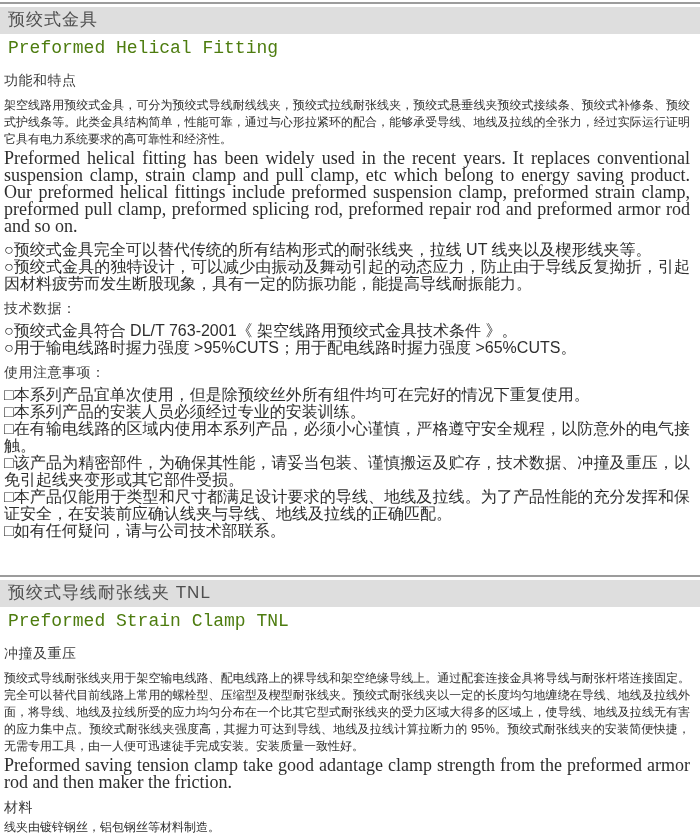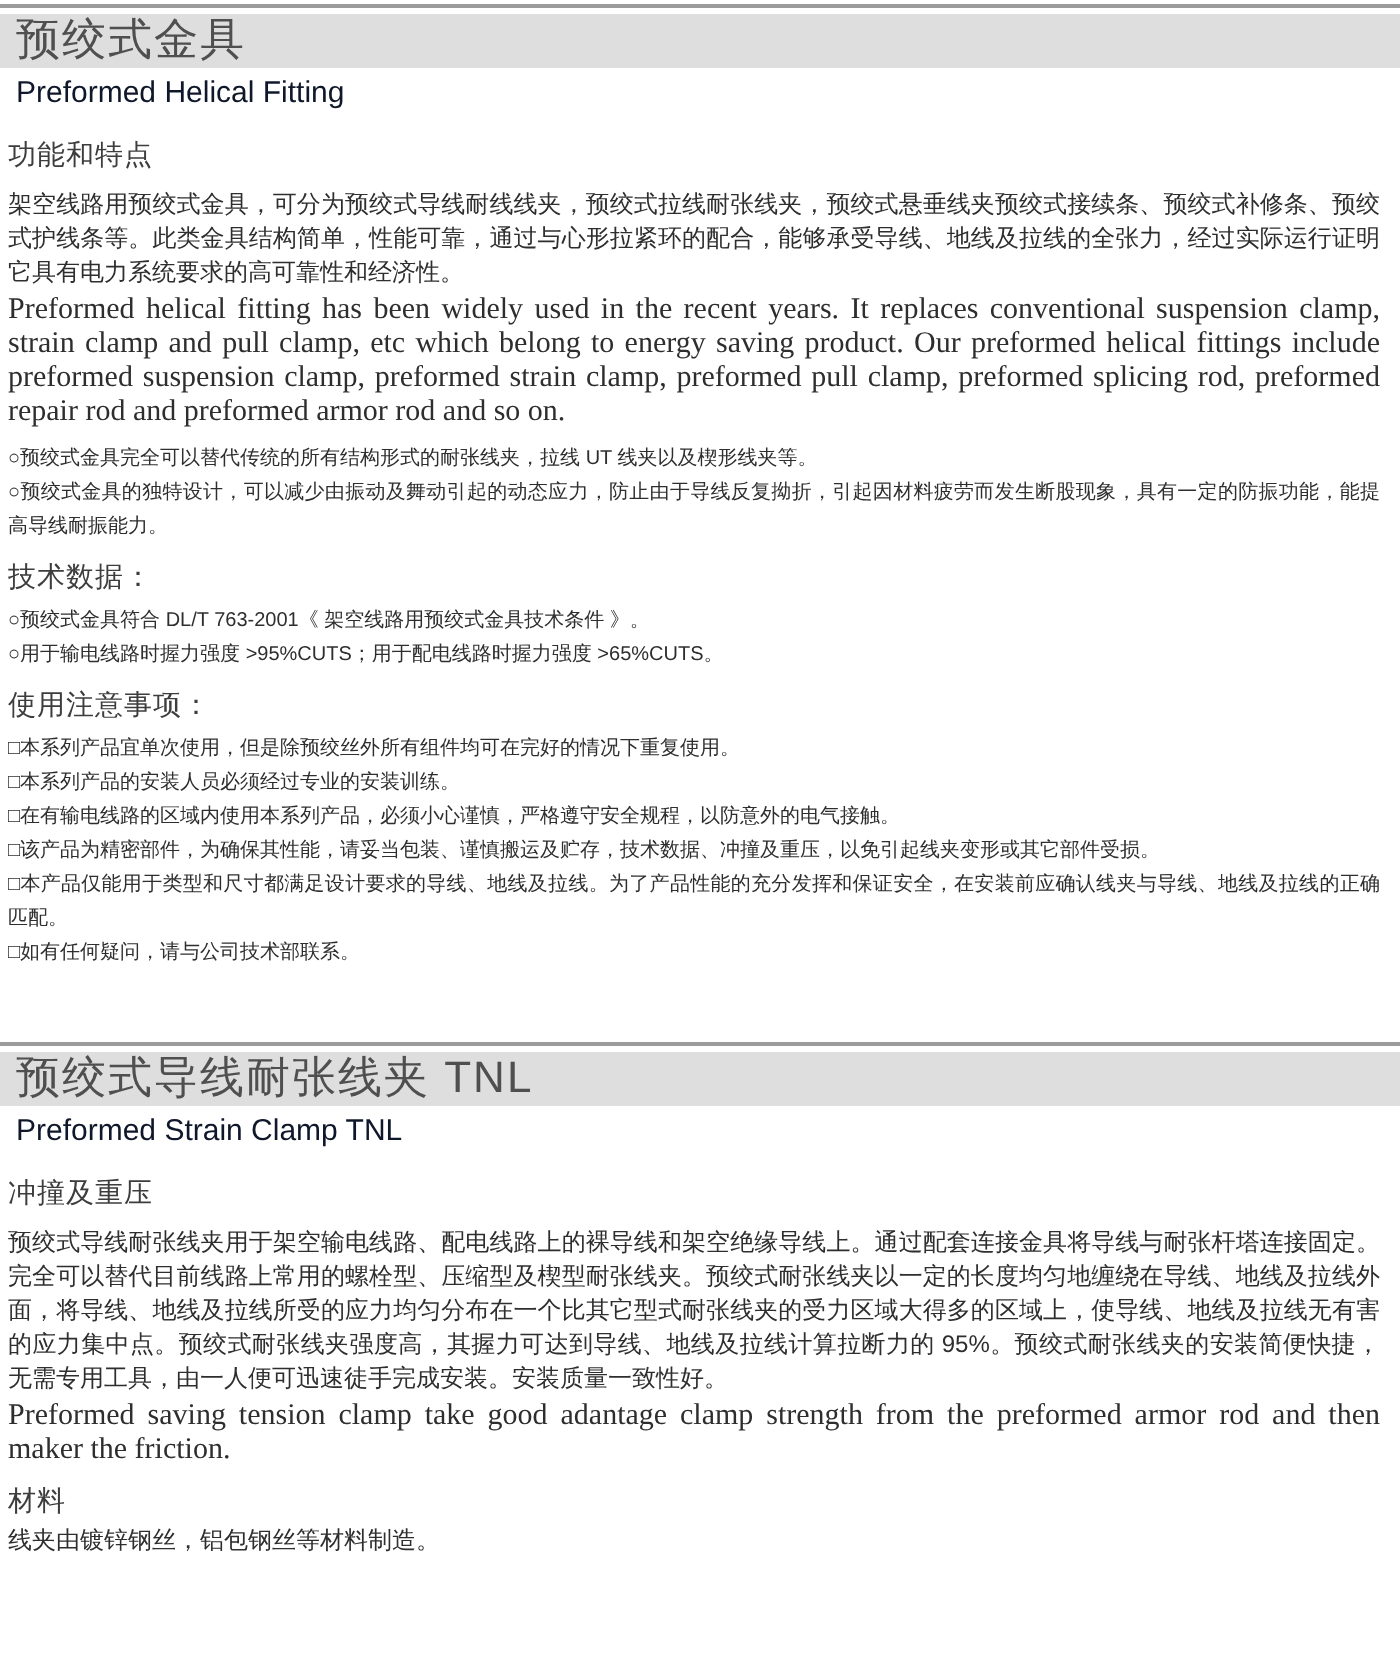--- a/index.html
+++ b/index.html
@@ -14,55 +14,55 @@
 
   .rule {
     height:2px;
     background:#9c9c9c;
     margin-top:2px;
   }
   .bar {
     background:#dedede;
     margin-top:3px;
     padding:2px 8px 3px 8px;
-    font-size:22px;
+    font-size:17px;
     line-height:22px;
     color:#4f4f4f;
     letter-spacing:1px;
   }
   .subtitle {
-    font-family:Liberation Sans, sans-serif;
-    font-size:15px;
-    color:#0f172a;
+    font-family:Liberation Mono, monospace;
+    font-size:18px;
+    color:#4d7c0f;
     margin:4px 0 0 8px;
   }
 
   .h {
     font-size:14px;
     color:#3d3d3d;
     margin:8px 0 0 4px;
     letter-spacing:0.5px;
   }
   .h.first { margin-top:14px; }
 
   .p {
     font-size:12px;
     line-height:17px;
     margin:7px 10px 0 4px;
     text-align:justify;
   }
   .p.tight { margin-top:2px; }
   .p-en {
     font-family:"Liberation Serif", serif;
-    font-size:15px;
+    font-size:18px;
   }
   .bullets { margin:6px 10px 0 4px; }
   .bullets.close { margin-top:4px; }
   .bullets p {
-    font-size:10px;
+    font-size:16px;
     line-height:17px;
     margin:0;
     text-align:justify;
   }
   .spacer-lg { height:34px; }
 </style>
 </head>
 <body>
 
 <div class="page">

